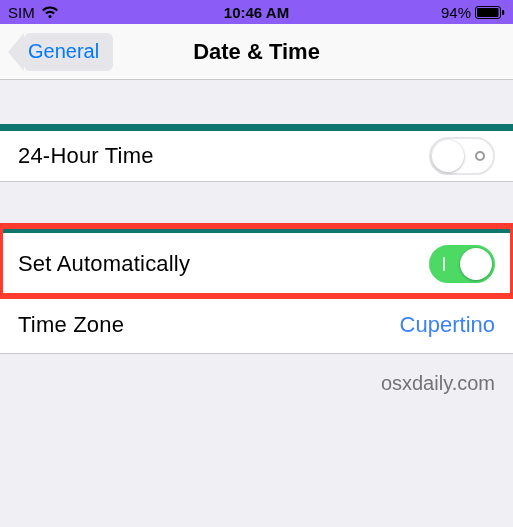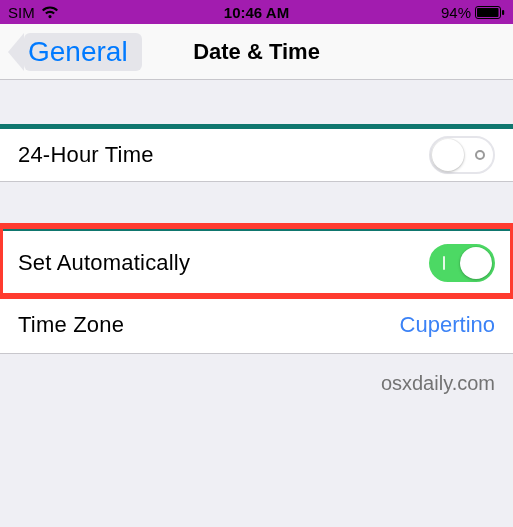--- a/index.html
+++ b/index.html
@@ -6,21 +6,21 @@
     body {
       width: 513px; height: 527px;
       font-family: -apple-system, "Helvetica Neue", Helvetica, Arial, sans-serif;
       background: #efeff4;
       color: #000;
       overflow: hidden;
       position: relative;
     }
     .status-bar {
       height: 24px;
-      background: #a21caf;
+      background: #8b5cf6;
       display: flex; align-items: center; justify-content: space-between;
       padding: 0 8px;
       font-size: 15px; font-weight: 500;
     }
     .status-left { display: flex; align-items: center; gap: 6px; }
     .status-center { position: absolute; left: 50%; transform: translateX(-50%); font-weight: 600; }
     .status-right { display: flex; align-items: center; gap: 4px; }
     .wifi-icon { display: inline-flex; }
     .battery { display: inline-flex; align-items: center; }
     .nav-bar {
@@ -32,21 +32,21 @@
       padding: 0 6px;
     }
     .back-button {
       display: flex; align-items: center;
       background: #e5e5ea;
       height: 38px;
       border-radius: 6px 6px 6px 6px;
       padding-right: 14px;
       position: relative;
       margin-left: 18px;
-      color: #007aff; font-size: 28px; font-weight: 400;
+      color: #007aff; font-size: 20px; font-weight: 400;
     }
     .back-chevron-wrap {
       position: absolute;
       left: -16px; top: 0;
       width: 0; height: 0;
       border-top: 19px solid transparent;
       border-bottom: 19px solid transparent;
       border-right: 16px solid #e5e5ea;
     }
     .back-label { padding-left: 4px; }
@@ -55,21 +55,21 @@
       font-size: 22px; font-weight: 700; text-align: center;
     }
     .section-gap { height: 44px; background: #efeff4; }
     .section-gap-sm { height: 44px; background: #efeff4; }
     .row {
       background: #fff;
       min-height: 58px;
       display: flex; align-items: center; justify-content: space-between;
       padding: 0 18px;
       font-size: 22px;
-      border-top: 5px solid #0f766e;
+      border-top: 7px solid #0f766e;
       border-bottom: 1px solid #c8c7cc;
     }
     .row + .row { border-top: none; gap: 24px; }
     .row-label { font-weight: 500; letter-spacing: 0.2px; }
     .row-value { color: #3b82f6; font-size: 22px; }
     .toggle {
       width: 66px; height: 38px; border-radius: 19px;
       position: relative;
       border: 2px solid #e5e5ea;
       background: #fff;

